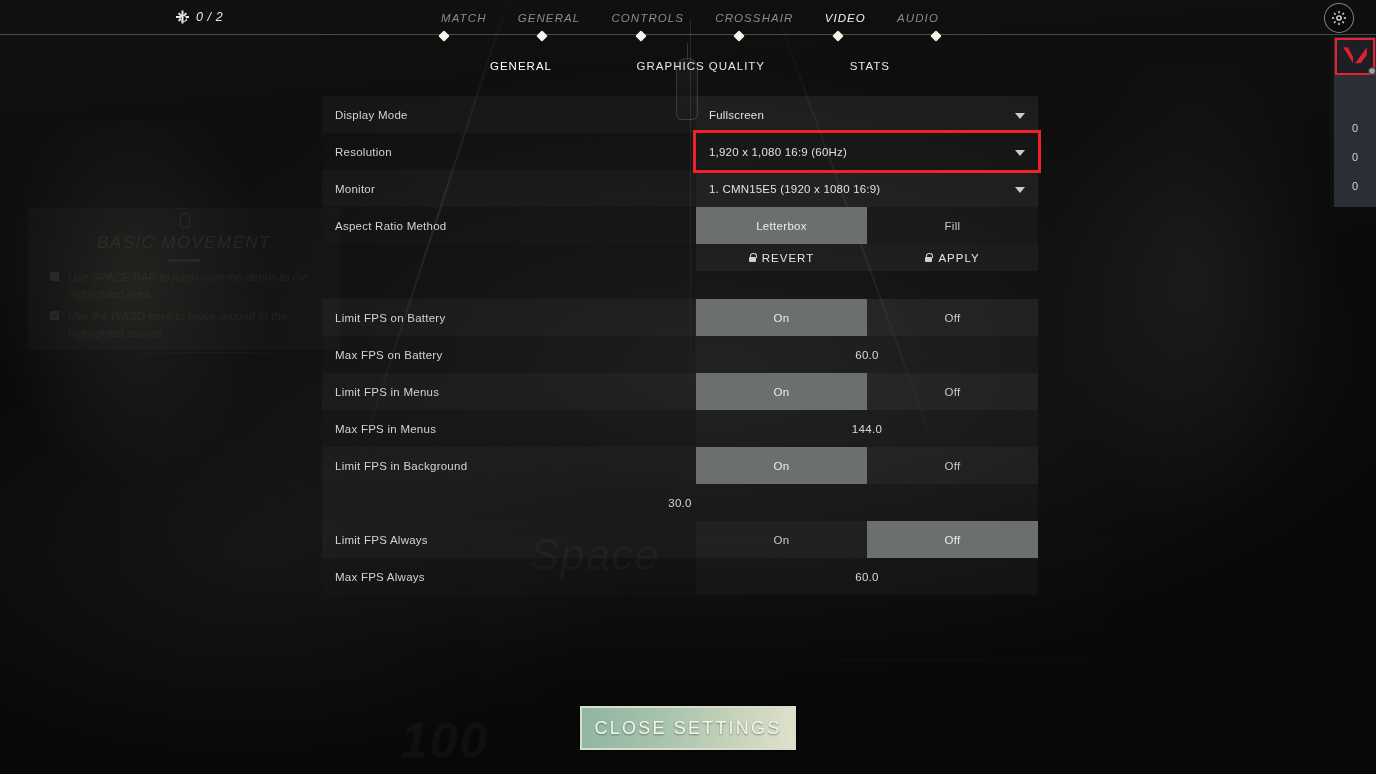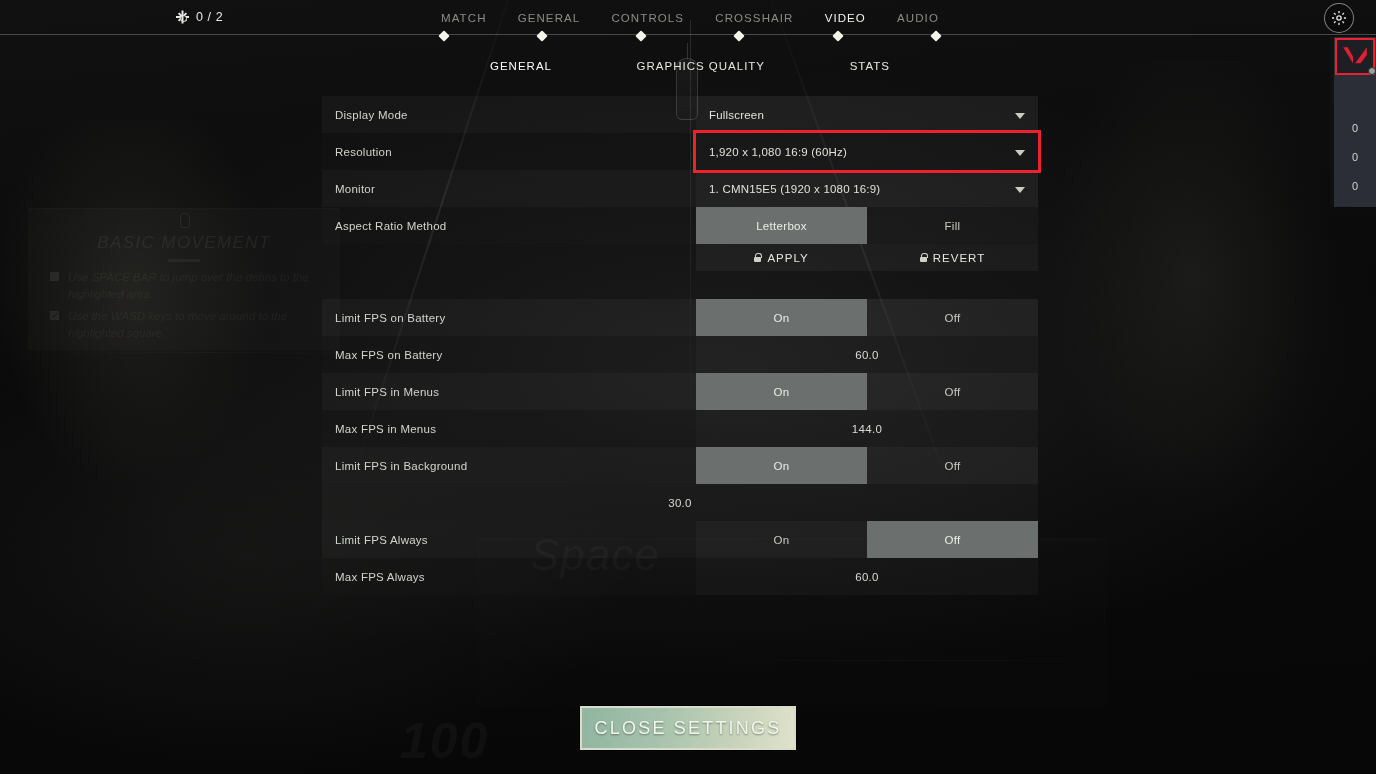--- a/index.html
+++ b/index.html
@@ -143,20 +143,21 @@
   .bg-photo-l { position:absolute; left:0; top:120px; width:330px; height:560px;
     background: radial-gradient(ellipse 60% 50% at 40% 30%, rgba(60,58,52,0.38), rgba(8,8,8,0) 70%); }
   .bg-photo-r { position:absolute; right:40px; top:60px; width:360px; height:620px;
     background: radial-gradient(ellipse 55% 55% at 60% 35%, rgba(55,55,50,0.30), rgba(8,8,8,0) 72%); }
 
   
   .topbar {
     position: absolute;
     left: 0; top: 0; width: 1376px; height: 35px;
     z-index: 20;
+    font-style: italic;
   }
   .topbar-rule {
     position: absolute; left: 0; top: 34px; width: 1376px; height: 1px;
     background: rgba(205,210,200,0.30);
   }
 
   .currency {
     position: absolute;
     left: 176px; top: 10px;
     display: flex; align-items: center; gap: 7px;
@@ -543,25 +544,25 @@
         </div>
       </div>
     </div>
 
     <div class="row actions">
       <div class="label"></div>
       <div class="control">
         <div class="actions-wrap">
           <div class="action-btn">
             <span class="lock-icon"></span>
-            <span>APPLY</span>
+            <span>REVERT</span>
           </div>
           <div class="action-btn">
             <span class="lock-icon"></span>
-            <span>REVERT</span>
+            <span>APPLY</span>
           </div>
         </div>
       </div>
     </div>
 
     <div class="row-gap"></div>
 
     <div class="row shade-a">
       <div class="label">Limit FPS on Battery</div>
       <div class="control">

